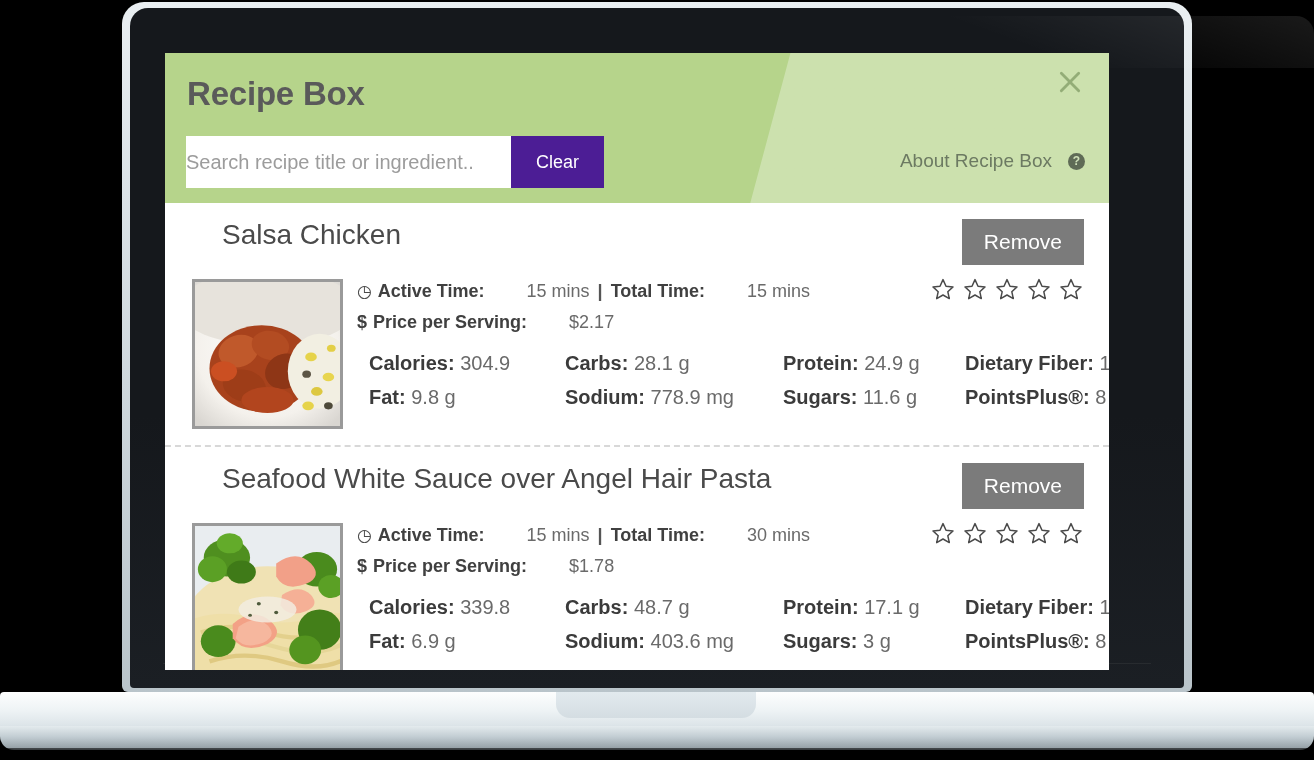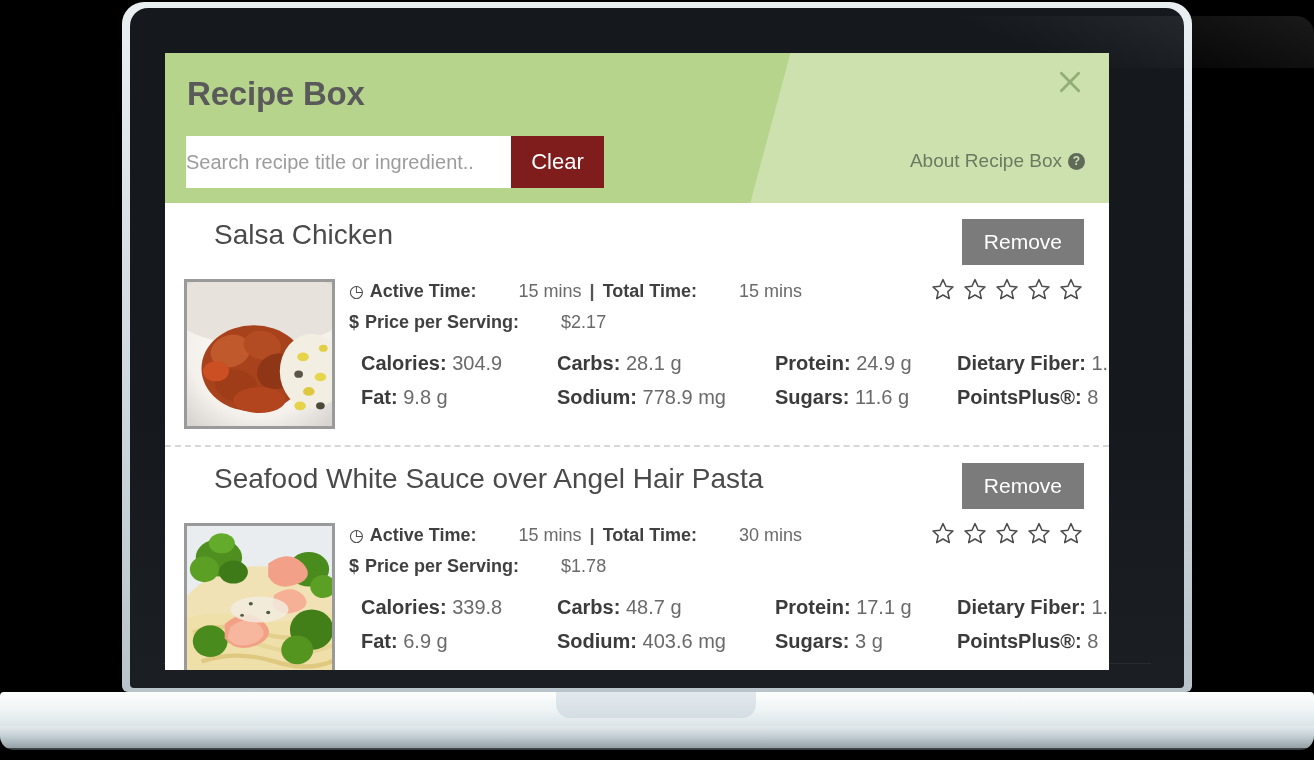--- a/index.html
+++ b/index.html
@@ -87,40 +87,40 @@
   }
   .search-input {
     width: 325px; height: 52px;
     border: none; outline: none; background:#fff;
     font-family:"Liberation Sans", sans-serif;
     font-size: 20px; color:#555; padding: 0 0;
   }
   .search-input::placeholder { color:#9c9c9c; }
   .clear-btn {
     height:52px; min-width:93px; padding:4px 14px;
-    background:#7f1d1d; color:#fff; border:none; cursor:pointer;
+    background:#4c1d95; color:#fff; border:none; cursor:pointer;
     font-family:"Liberation Sans", sans-serif;
-    font-size:22px;
+    font-size:18px;
   }
   .about-link {
     position:absolute; right:24px; top:97px;
     font-size:19px; color:#6c7a62; cursor:pointer;
-    display:flex; align-items:center; gap:6px;
+    display:flex; align-items:center; gap:16px;
   }
   .help-icon {
     display:inline-flex; width:17px; height:17px; border-radius:50%;
     background:#5f6b56; color:#cfe0b9; font-size:12px; font-weight:bold;
     align-items:center; justify-content:center; line-height:1;
   }
 
   
   .recipe-list { position:relative; }
   .recipe {
     position:relative;
-    padding: 14px 24px 16px 19px;
+    padding: 14px 24px 16px 27px;
   }
   .recipe + .recipe { border-top: 2px dashed #d8d8d8; }
 
   .recipe-head {
     display:flex; align-items:flex-start; justify-content:space-between;
     min-height: 54px;
   }
   .recipe-title {
     font-size: 28px; color:#4a4a4a; font-weight: normal;
     padding-left: 30px; padding-top: 2px;

